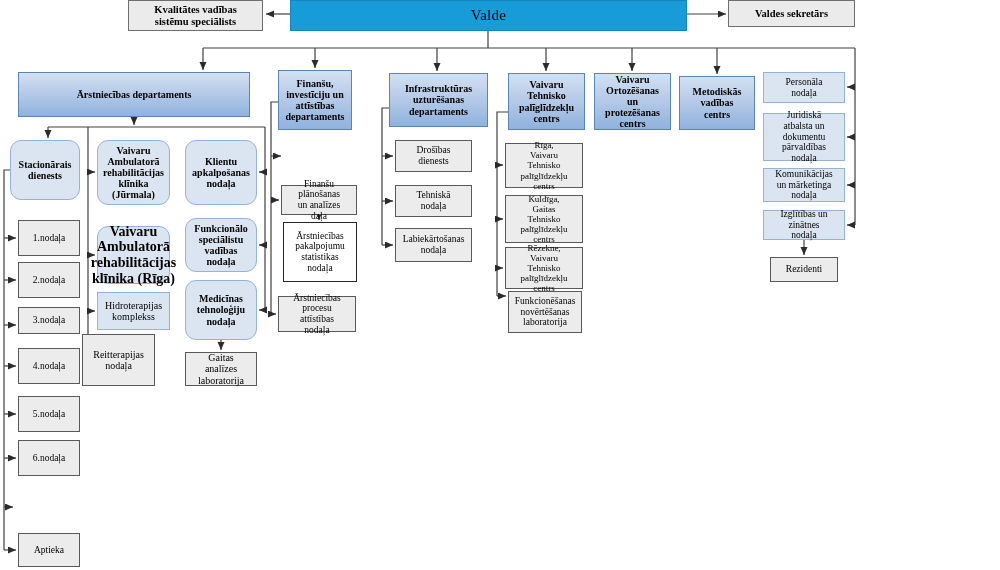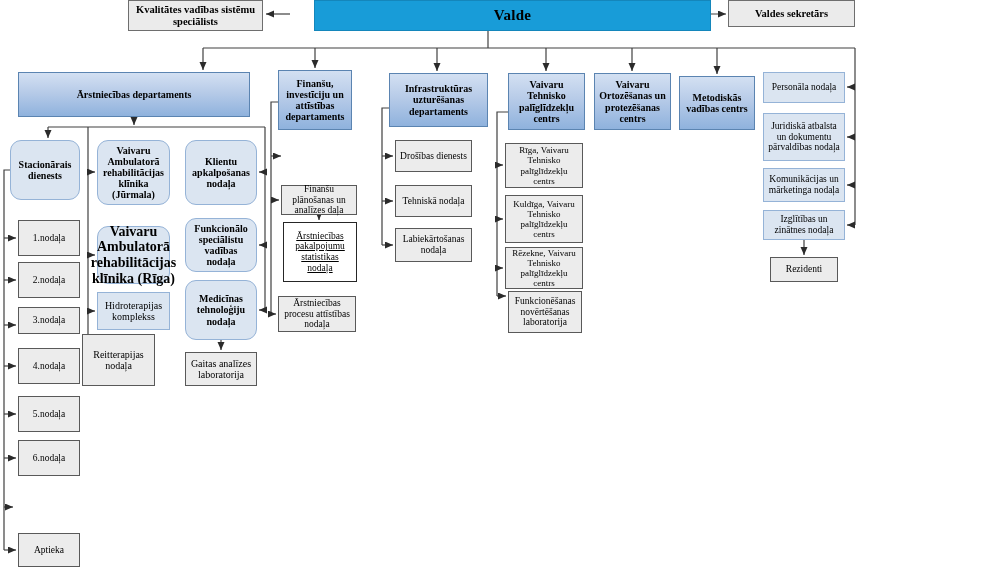--- a/index.html
+++ b/index.html
@@ -3,40 +3,40 @@
 <meta charset="utf-8">
 <style>
   html,body{margin:0;padding:0;background:#ffffff;}
   #stage{
     position:relative;width:1000px;height:570px;background:#ffffff;overflow:hidden;
     font-family:"Liberation Serif","DejaVu Serif",serif;color:#000;
   }
   #wires{position:absolute;left:0;top:0;width:1000px;height:570px;}
   .node{
     position:absolute;display:flex;align-items:center;justify-content:center;
-    text-align:center;box-sizing:border-box;padding:1px 4px;
+    text-align:center;box-sizing:border-box;padding:1px 15px;
     font-size:9.5px;line-height:1.12;
   }
   .b{font-weight:bold;border-radius:11px;}
   .valde{
     background:#189cd8;border:1px solid #1486bb;
-    font-size:15px;font-weight:bold;letter-spacing:.3px;margin-left:24px;
+    font-size:15px;font-weight:normal;letter-spacing:.3px;
   }
   .dept{
     background:linear-gradient(180deg,#d3e0f2 0%,#b7cbe8 45%,#8fb2dd 100%);
     border:1px solid #5b84b1;font-size:10px;font-weight:bold;
   }
   .unit{
     background:#dbe5f1;border:1px solid #95b3d7;
   }
   .sub{
     background:#ececec;border:1.5px solid #595959;
   }
   .whitebox{
-    background:#ffffff;border:1.5px solid #262626;text-decoration:underline;
+    background:#ffffff;border:1.5px solid #262626;
   }
   .graytop{
     background:#ebebeb;border:1.5px solid #6e6e6e;font-size:10.5px;font-weight:bold;
   }
 </style>
 </head>
 <body>
 
 <div id="stage">
 
@@ -148,17 +148,17 @@
 
   <div class="node sub" style="left:281px;top:185px;width:76px;height:30px">Finanšu plānošanas un analīzes daļa</div>
   <div class="node whitebox" style="left:283px;top:222px;width:74px;height:60px">Ārstniecības pakalpojumu statistikas nodaļa</div>
   <div class="node sub" style="left:278px;top:296px;width:78px;height:36px">Ārstniecības procesu attīstības nodaļa</div>
 
   <div class="node sub" style="left:395px;top:140px;width:77px;height:32px">Drošības dienests</div>
   <div class="node sub" style="left:395px;top:185px;width:77px;height:32px">Tehniskā nodaļa</div>
   <div class="node sub" style="left:395px;top:228px;width:77px;height:34px">Labiekārtošanas nodaļa</div>
 
   <div class="node sub" style="left:505px;top:143px;width:78px;height:45px;font-size:9px">Rīga, Vaivaru Tehnisko palīglīdzekļu centrs</div>
-  <div class="node sub" style="left:505px;top:195px;width:78px;height:48px;font-size:9px">Kuldīga, Vaivaru Tehnisko palīglīdzekļu centrs</div>
+  <div class="node sub" style="left:505px;top:195px;width:78px;height:48px;font-size:9px">Kuldīga, Gaitas Tehnisko palīglīdzekļu centrs</div>
   <div class="node sub" style="left:505px;top:247px;width:78px;height:42px;font-size:9px">Rēzekne, Vaivaru Tehnisko palīglīdzekļu centrs</div>
   <div class="node sub" style="left:508px;top:291px;width:74px;height:42px">Funkcionēšanas novērtēšanas laboratorija</div>
 
 </div>
 
 </body></html>

